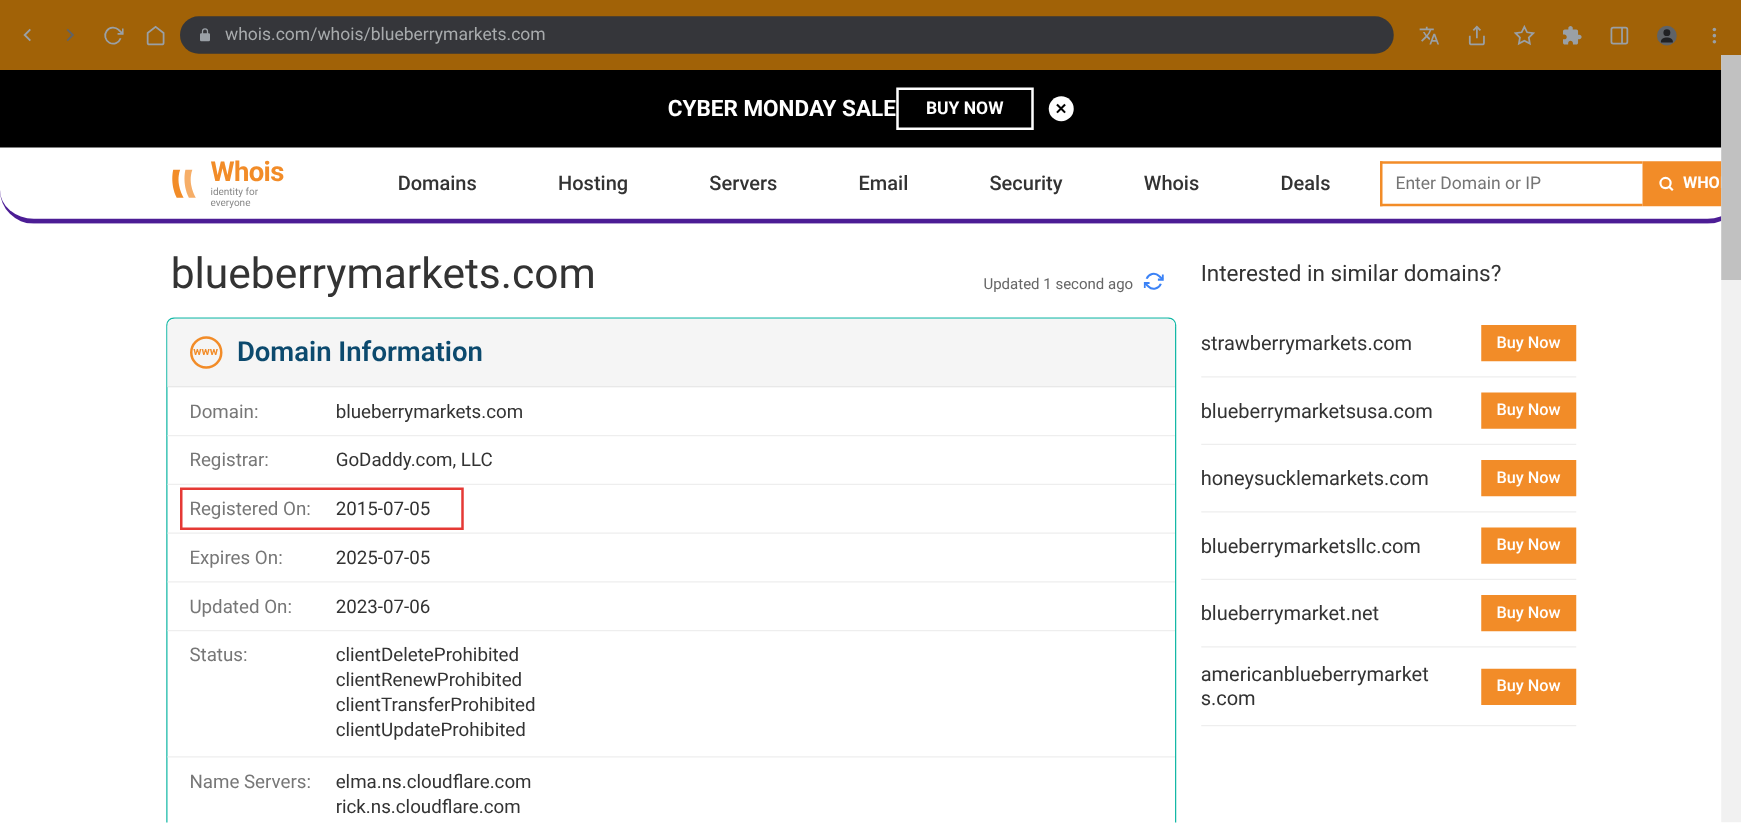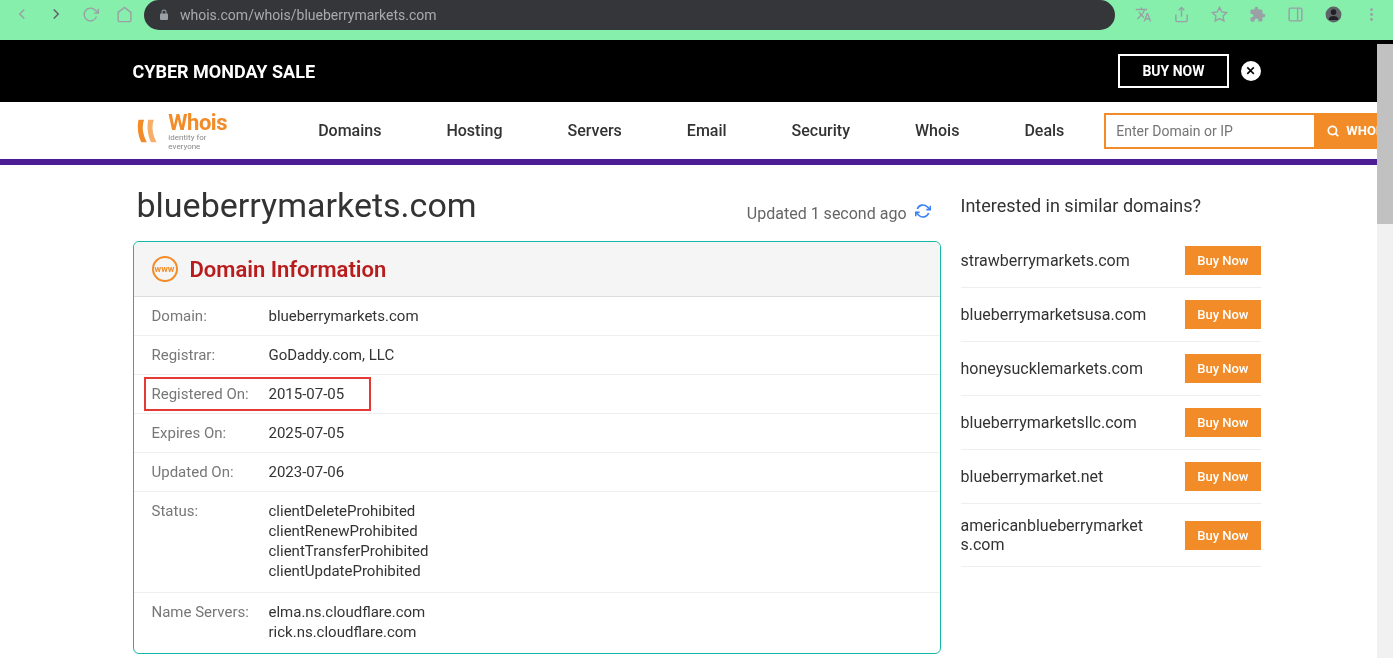--- a/index.html
+++ b/index.html
@@ -1,61 +1,61 @@
 <!DOCTYPE html>
 <html><head>
 <meta charset="utf-8">
 <style>
   * { margin: 0; padding: 0; box-sizing: border-box; font-family: -apple-system, BlinkMacSystemFont, "Segoe UI", Roboto, Arial, sans-serif; }
   body { background: #fff; width: 1393px; height: 658px; overflow: hidden; position: relative; }
 
   
-  .chrome { background: #86efac; height: 40px; display: flex; padding: 0 8px; gap: 6px; }
+  .chrome { background: #a16207; height: 56px; display: flex; align-items: center; padding: 0 8px; gap: 6px; }
   .chrome .icon-btn { width: 28px; height: 28px; display: flex; align-items: center; justify-content: center; color: #9aa0a6; cursor: pointer; }
   .chrome .icon-btn.disabled { color: #5f6368; }
   .chrome .addr { flex: 1; background: #35363a; border-radius: 20px; height: 30px; display: flex; align-items: center; padding: 0 14px; color: #9aa0a6; font-size: 14px; gap: 10px; }
   .chrome .addr .url { color: #a8abad; }
   .chrome .right-icons { display: flex; gap: 10px; margin-left: 8px; }
 
   
   .promo { background: #000; color: #fff; height: 62px; display: flex; align-items: center; justify-content: center; position: relative; font-size: 18px; }
-  .promo .wrap { width: 1128px; display: flex; align-items: center; justify-content: space-between; }
+  .promo .wrap { width: 1128px; display: flex; align-items: center; justify-content: center; }
   .promo .sale { font-weight: 700; }
   .promo .center { font-size: 18px; }
   .promo .center b { font-weight: 700; }
   .promo .right { display: flex; align-items: center; gap: 12px; }
   .promo .btn { border: 2px solid #fff; padding: 7px 22px; font-weight: 700; font-size: 14px; cursor: pointer; }
   .promo .close { width: 20px; height: 20px; background: #fff; color: #000; border-radius: 50%; display: flex; align-items: center; justify-content: center; font-size: 12px; font-weight: bold; cursor: pointer; }
 
   
-  .header { background: #fff; border-bottom: 6px solid #4c1d95; }
+  .header { background: #fff; border-bottom: 4px solid #4c1d95; border-radius: 27px; }
   .header-inner { width: 1128px; margin: 0 auto; height: 57px; display: flex; align-items: center; gap: 24px; }
   .logo { display: flex; align-items: center; gap: 8px; }
   .logo-mark { width: 32px; height: 32px; }
   .logo-text { font-size: 22px; font-weight: 700; color: #f28c28; letter-spacing: -0.5px; }
   .logo-sub { font-size: 8px; color: #888; display: block; margin-top:-2px; }
   .nav { display: flex; gap: 22px; margin-left: 20px; }
   .nav a { color: #333; font-size: 16px; text-decoration: none; font-weight: 500; cursor: pointer; margin-left: 43px; }
   .search-wrap { margin-left: auto; display: flex; align-items: flex-end; padding-left: 16px; }
   .search-box { border: 2px solid #f28c28; border-right: none; height: 36px; width: 210px; padding: 0 10px; font-size: 14px; outline: none; }
   .search-btn { background: #f28c28; color: #fff; height: 36px; padding: 0 12px; border: none; font-weight: 700; display: flex; align-items: center; gap: 6px; cursor: pointer; font-size: 13px; }
   .header-right { display: flex; align-items: center; gap: 22px; margin-left: 18px; position: relative; }
   .cart-badge { position: absolute; top: -6px; right: -8px; background: #f28c28; color: #fff; border-radius: 50%; width: 15px; height: 15px; font-size: 10px; display: flex; align-items: center; justify-content: center; font-weight: bold; }
 
   
   .main { width: 1128px; margin: 0 auto; display: flex; gap: 20px; padding-top: 20px; }
   .left { flex: 1; }
   .domain-title { font-size: 34px; font-weight: 400; color: #333; margin-left: 4px; }
-  .updated { display: flex; align-items: center; justify-content: flex-end; gap: 8px; color: #666; font-size: 16px; margin-top: -22px; margin-right: 10px; }
+  .updated { display: flex; align-items: center; justify-content: flex-end; gap: 8px; color: #666; font-size: 12px; margin-top: -22px; margin-right: 10px; }
   .refresh { color: #3b82f6; cursor: pointer; }
 
   .panel { border: 1px solid #14b8a6; border-radius: 6px; margin-top: 18px; }
   .panel-header { background: #f5f5f5; padding: 14px 18px; border-bottom: 1px solid #ddd; display: flex; align-items: center; gap: 12px; border-radius: 6px 6px 0 0; }
   .panel-header .globe { width: 26px; height: 26px; border-radius: 50%; border: 2px solid #f28c28; display: flex; align-items: center; justify-content: center; color: #f28c28; font-size: 9px; font-weight: bold; }
-  .panel-header h2 { font-size: 22px; font-weight: 600; color: #b91c1c; }
+  .panel-header h2 { font-size: 22px; font-weight: 600; color: #0c4a6e; }
 
   .info-table { width: 100%; }
   .info-row { display: flex; padding: 10px 18px; border-bottom: 1px solid #eee; }
   .info-row:last-child { border-bottom: none; }
   .info-row .label { width: 117px; color: #777; font-size: 15px; }
   .info-row .value { color: #333; font-size: 15px; }
   .info-row.hl { position: relative; }
   .info-row.hl::after { content:''; position:absolute; left:10px; right:auto; top:2px; bottom:2px; width:223px; border:2px solid #e53935; pointer-events:none; }
   .multi-value div { margin-bottom: 2px; }
 

